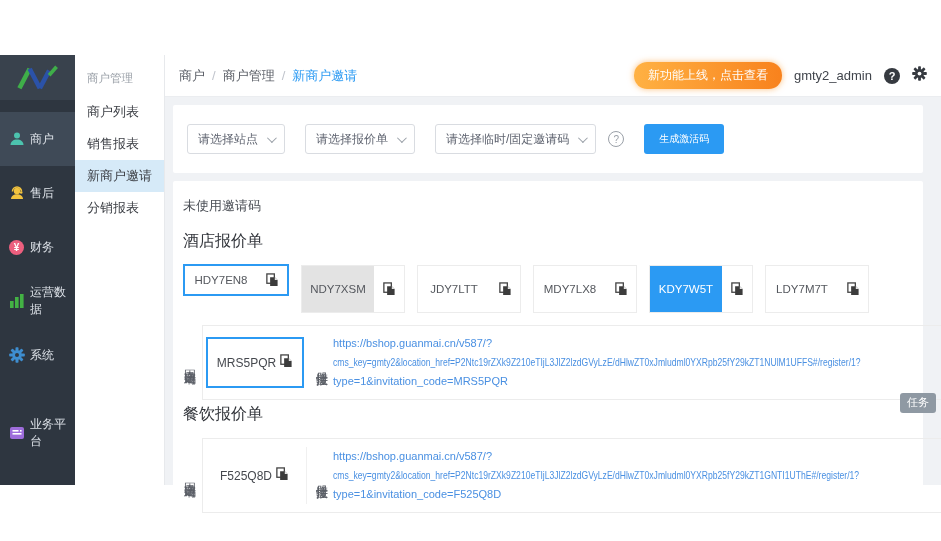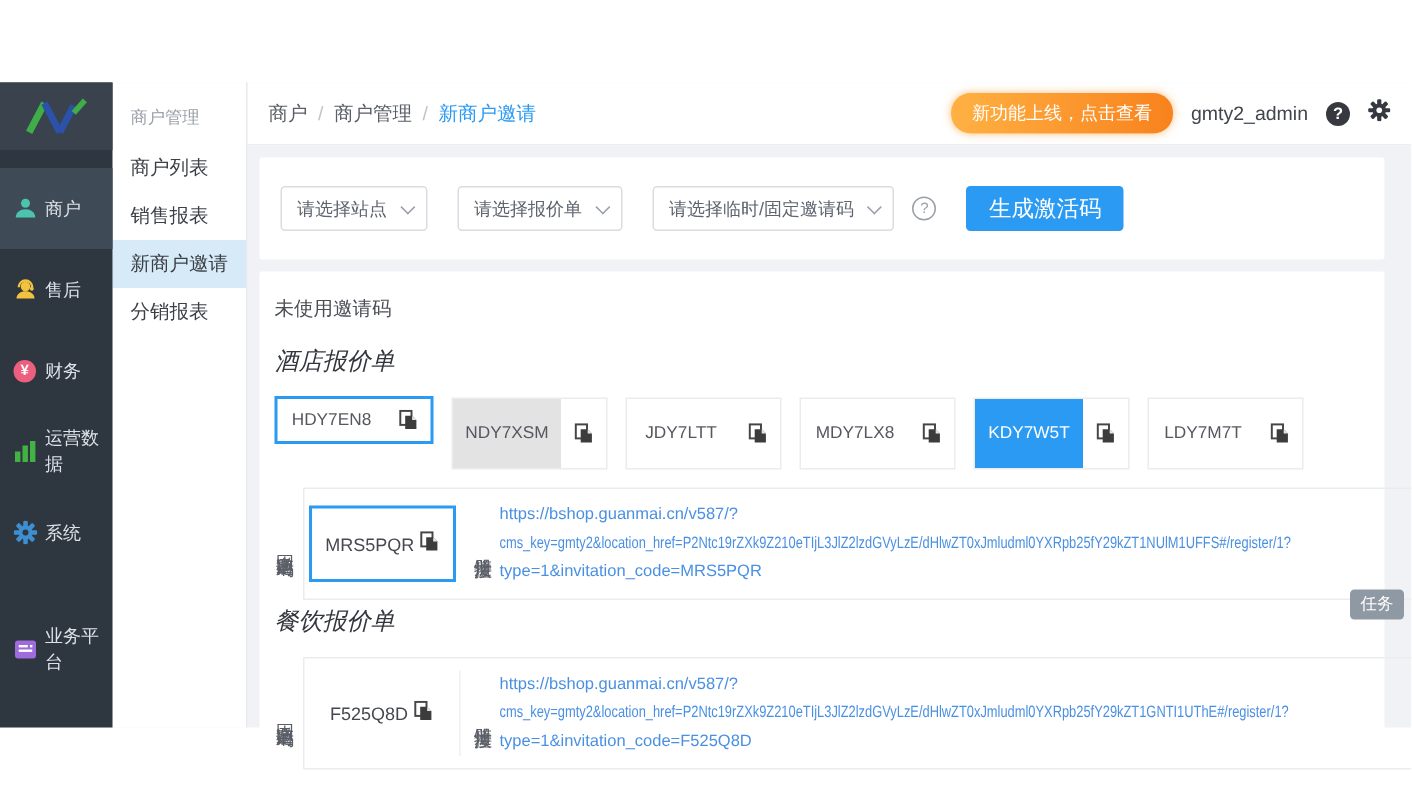--- a/index.html
+++ b/index.html
@@ -43,25 +43,25 @@
   .content { position:absolute; top:42px; left:165px; width:776px; height:388px; padding:8px 18px 10px 8px; }
   .filter-card { background:#fff; border-radius:2px; height:68px; display:flex; align-items:center;
                  gap:20px; padding:0 14px; }
   .select { height:30px; border:1px solid #d9dce1; border-radius:3px; display:flex; align-items:center;
             gap:9px; padding:0 10px; font-size:12px; color:#5f6470; cursor:pointer; background:#fff; }
   .chev { width:7px; height:7px; border-right:1.5px solid #9aa0a8; border-bottom:1.5px solid #9aa0a8;
           transform:rotate(45deg) translateY(-2px); }
   .q-outline { width:16px; height:16px; border:1px solid #9aa0a8; border-radius:50%; color:#9aa0a8;
                font-size:10px; display:flex; align-items:center; justify-content:center; margin-left:-8px; }
   .gen-btn { height:30px; background:#2b9af3; color:#fff; border:none; border-radius:3px;
-             font-size:15px; padding:0 15px; cursor:pointer; font-family:inherit; }
+             font-size:10px; padding:0 15px; cursor:pointer; font-family:inherit; }
 
   .main-card { background:#fff; border-radius:2px; margin-top:8px; min-height:313px; padding:16px 4px 16px 10px; }
   .unused-title { font-size:13px; color:#4a4e55; margin-bottom:16px; }
-  .group-title { font-size:16px; color:#33363c; margin:4px 0 13px;font-style:italic; }
+  .group-title { font-size:16px; color:#33363c; margin:4px 0 13px; }
 
   .chips { display:flex; gap:12px; margin-bottom:12px; }
   .chip { display:flex; align-items:stretch; border:1px solid #ececec; background:#fff; height:48px; cursor:pointer; }
   .chip-code { width:72px; display:flex; align-items:center; justify-content:center; font-size:11.5px; color:#55585e; }
   .chip-copy { width:30px; display:flex; align-items:center; justify-content:center; }
   .chip.outlined { border:2px solid #2b9af3; height:32px; margin:-1px 0; }
   .chip.dim .chip-code { background:#e3e3e3; }
   .chip.selected .chip-code { background:#2b9af3; color:#fff; }
 
   .code-row { display:flex; align-items:center; margin-bottom:0; }

